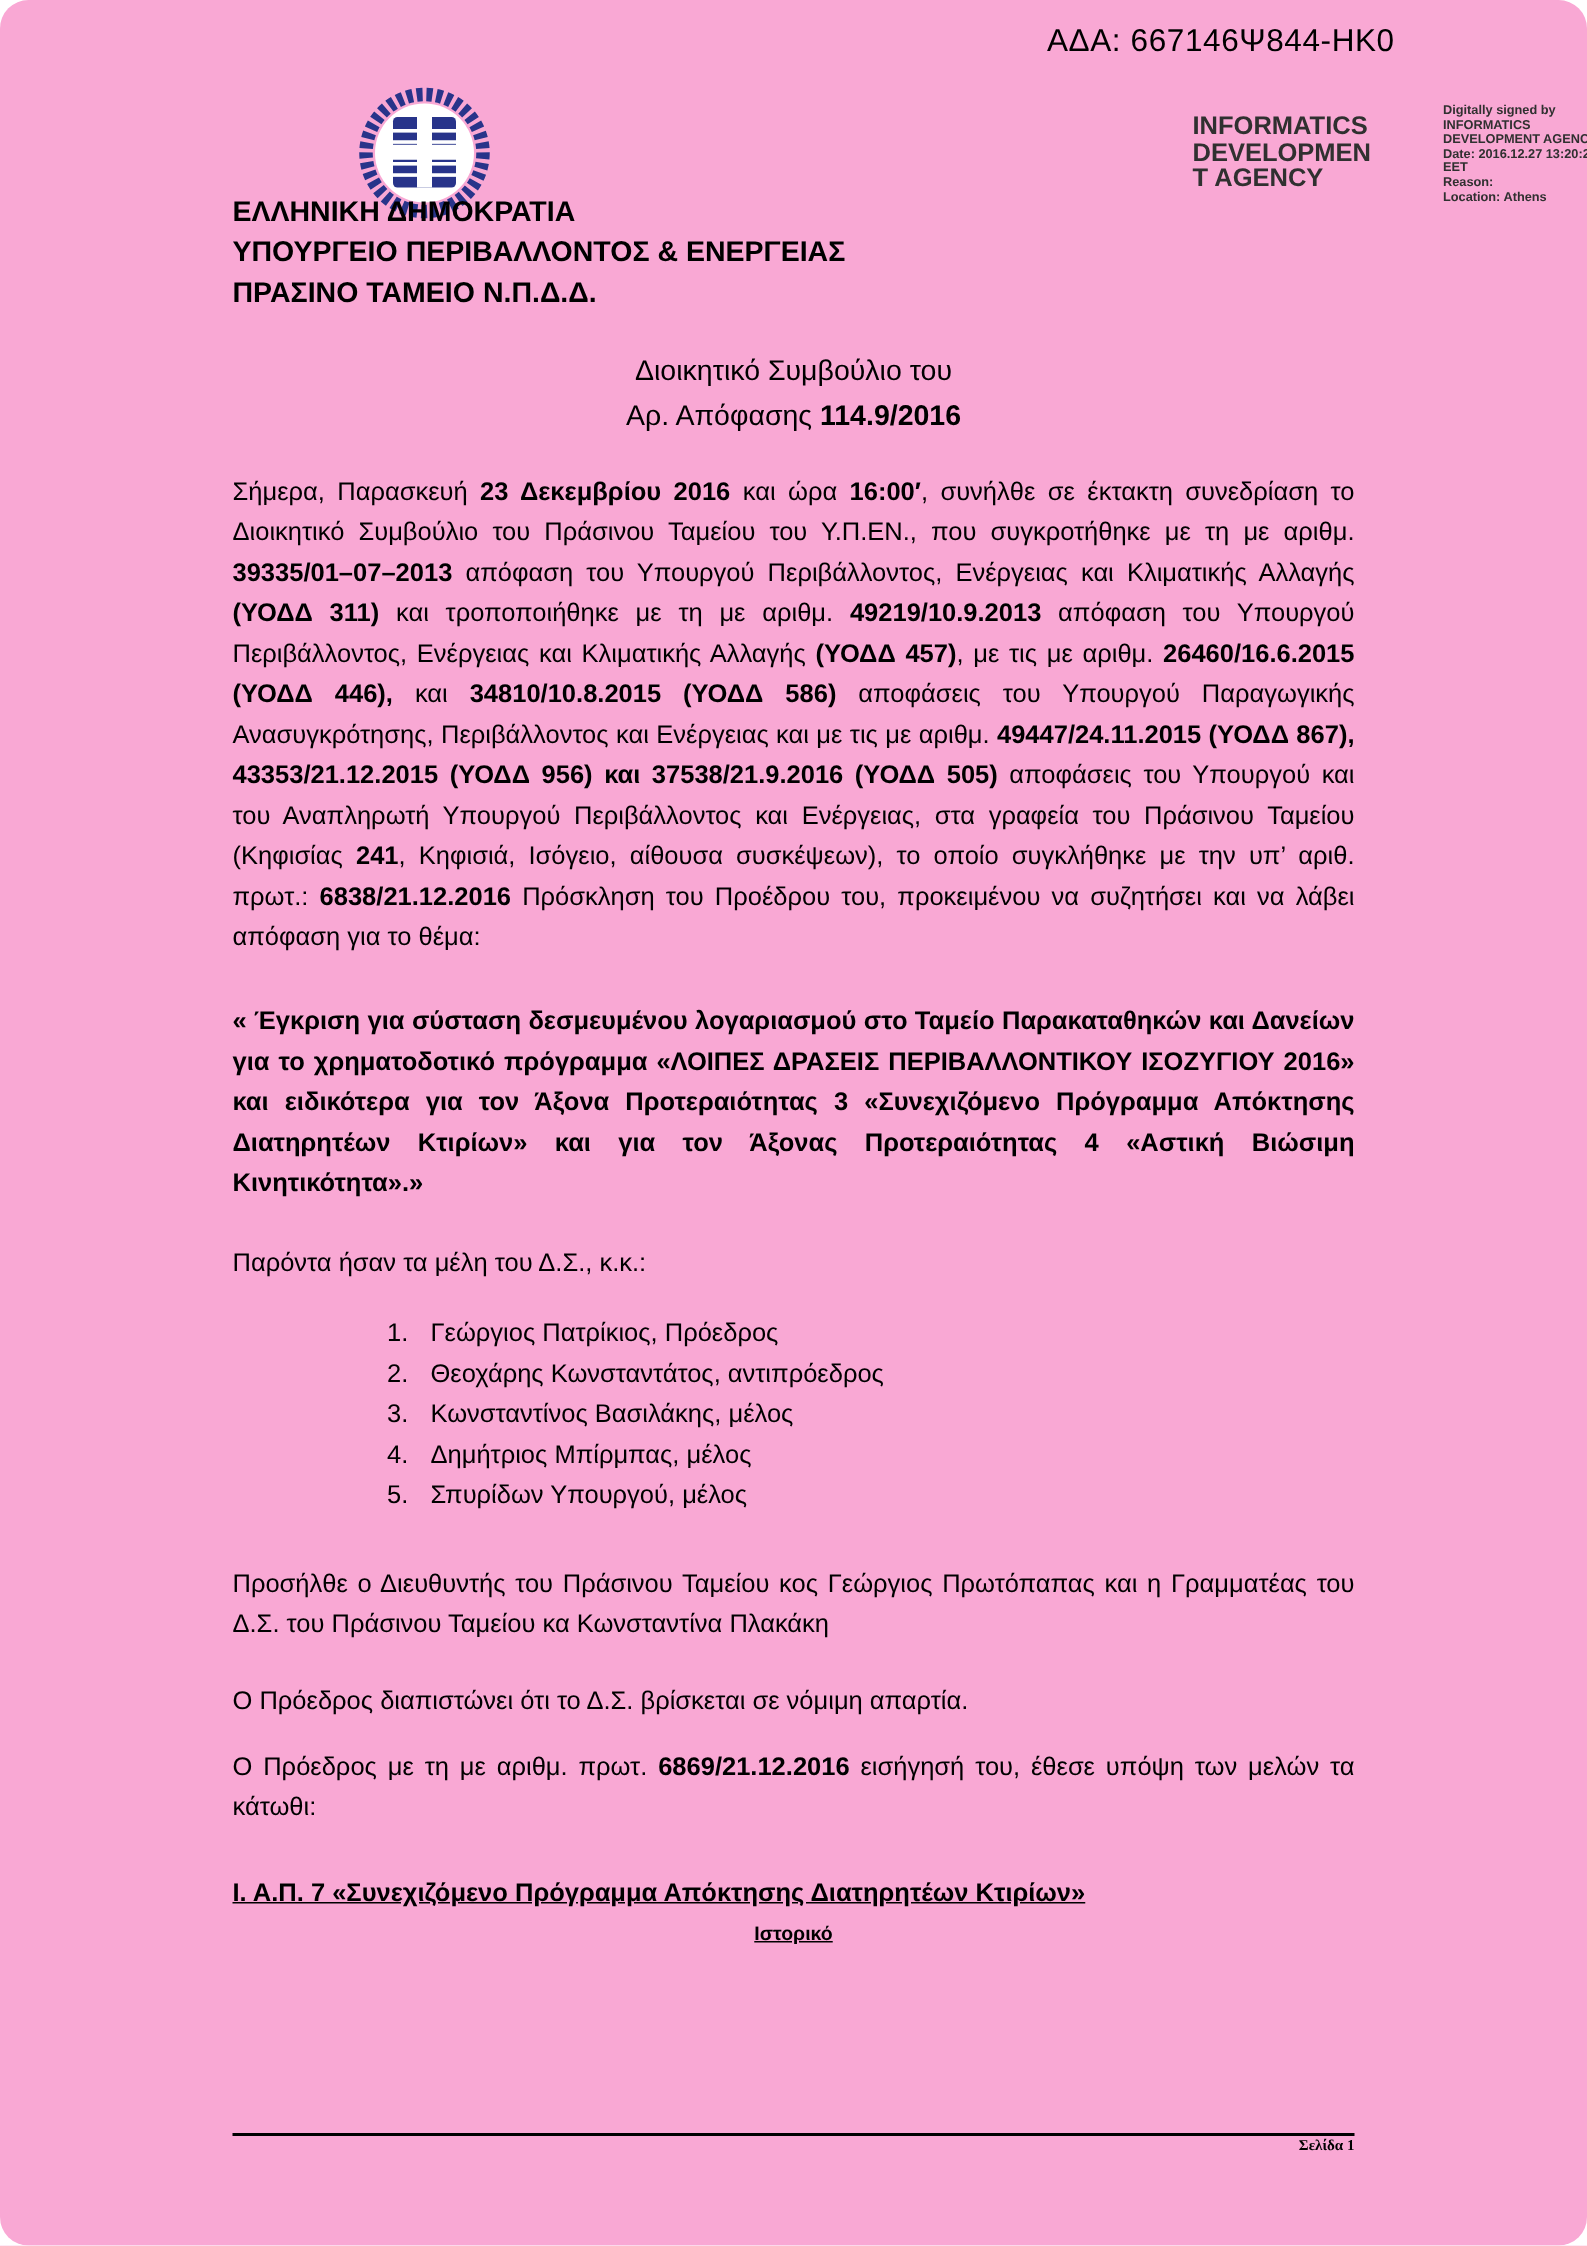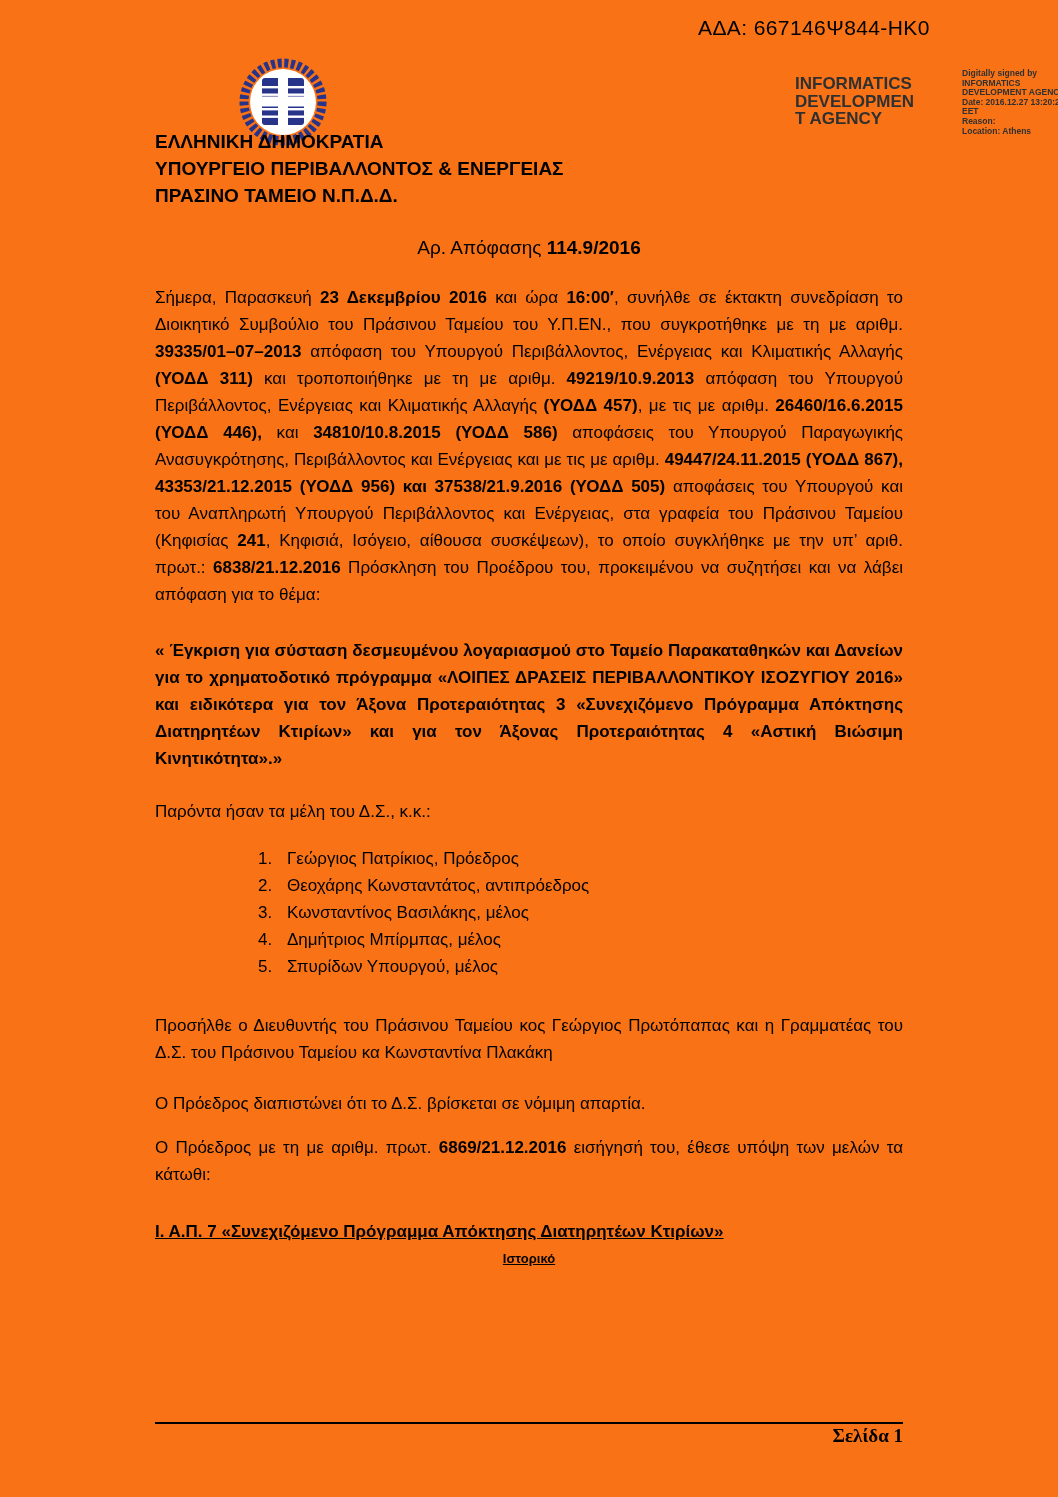--- a/index.html
+++ b/index.html
@@ -1,17 +1,17 @@
 <!DOCTYPE html>
 <html><head>
 <meta charset="utf-8">
 <style>
   html,body{margin:0;padding:0;background:#ffffff;}
-  .page{position:relative;width:1058px;height:1497px;background:#f97316;overflow:hidden;
-        font-family:"Liberation Sans",sans-serif;color:#000;}
+  .page{position:relative;width:1058px;height:1497px;background:#f9a8d4;overflow:hidden;
+        font-family:"Liberation Sans",sans-serif;color:#000;border-radius:19px;}
   .ada{position:absolute;left:698px;top:16px;font-size:21px;letter-spacing:.4px;white-space:nowrap;}
   .sig-agency{position:absolute;left:795px;top:75px;width:120px;font-weight:bold;font-size:17px;
         line-height:17.5px;color:#303030;white-space:pre-line;}
   .sig-details{position:absolute;left:962px;top:69px;width:120px;font-weight:bold;font-size:8.5px;
         line-height:9.6px;color:#303030;white-space:pre-line;}
   .emblem{position:absolute;left:238px;top:57px;width:90px;height:90px;}
   .content{position:absolute;left:155px;top:0;width:748px;}
   .header-lines{margin-top:128px;font-weight:bold;font-size:19px;line-height:27px;}
   .title-block{margin-top:24px;text-align:center;font-size:19px;line-height:30px;}
   .p{font-size:17px;line-height:27px;text-align:justify;}
@@ -22,21 +22,21 @@
   .members{margin-top:20px;}
   .member-row{display:flex;padding-left:103px;font-size:17px;line-height:27px;}
   .member-num{width:29px;flex:none;}
   .prosilthe{margin-top:32px;}
   .apartia{margin-top:24px;font-size:17px;line-height:27px;}
   .eisigisi{margin-top:17px;}
   .section-heading{margin-top:30px;font-size:17px;line-height:27px;font-weight:bold;text-decoration:underline;}
   .subheading{font-size:13px;line-height:27px;font-weight:bold;text-decoration:underline;text-align:center;}
   .footer-rule{position:absolute;left:155px;top:1422px;width:748px;border-top:2px solid #000;}
   .footer-label{position:absolute;left:155px;top:1425px;width:748px;text-align:right;
-        font-family:"Liberation Serif",serif;font-weight:bold;font-size:19px;}
+        font-family:"Liberation Serif",serif;font-weight:bold;font-size:10px;}
 </style>
 </head>
 <body>
 
 <div class="page">
 
   <div class="ada">ΑΔΑ: 667146Ψ844-ΗΚ0</div>
 
   <div class="sig-agency">INFORMATICS
 DEVELOPMEN
@@ -67,20 +67,21 @@
 
   <div class="content">
 
     <div class="header-lines">
       <div>ΕΛΛΗΝΙΚΗ ΔΗΜΟΚΡΑΤΙΑ</div>
       <div>ΥΠΟΥΡΓΕΙΟ ΠΕΡΙΒΑΛΛΟΝΤΟΣ &amp; ΕΝΕΡΓΕΙΑΣ</div>
       <div>ΠΡΑΣΙΝΟ ΤΑΜΕΙΟ Ν.Π.Δ.Δ.</div>
     </div>
 
     <div class="title-block">
+      <div>Διοικητικό Συμβούλιο του</div>
       <div><span>Αρ. Απόφασης </span><span class="b">114.9/2016</span></div>
     </div>
 
     <div class="p p1"><span>Σήμερα, Παρασκευή </span><span class="b">23 Δεκεμβρίου 2016</span><span> και ώρα </span><span class="b">16:00′</span><span>, συνήλθε σε έκτακτη συνεδρίαση το Διοικητικό Συμβούλιο του Πράσινου Ταμείου του Υ.Π.ΕΝ., που συγκροτήθηκε με τη με αριθμ. </span><span class="b">39335/01–07–2013</span><span> απόφαση του Υπουργού Περιβάλλοντος, Ενέργειας και Κλιματικής Αλλαγής </span><span class="b">(ΥΟΔΔ 311)</span><span> και τροποποιήθηκε με τη με αριθμ. </span><span class="b">49219/10.9.2013</span><span> απόφαση του Υπουργού Περιβάλλοντος, Ενέργειας και Κλιματικής Αλλαγής </span><span class="b">(ΥΟΔΔ 457)</span><span>, με τις με αριθμ. </span><span class="b">26460/16.6.2015  (ΥΟΔΔ 446),</span><span> και </span><span class="b">34810/10.8.2015 (ΥΟΔΔ 586)</span><span>  αποφάσεις του Υπουργού Παραγωγικής Ανασυγκρότησης, Περιβάλλοντος και Ενέργειας και με τις με αριθμ. </span><span class="b">49447/24.11.2015 (ΥΟΔΔ 867), 43353/21.12.2015 (ΥΟΔΔ 956) και 37538/21.9.2016 (ΥΟΔΔ 505)</span><span> αποφάσεις του  Υπουργού και του Αναπληρωτή Υπουργού Περιβάλλοντος και Ενέργειας, στα γραφεία του Πράσινου Ταμείου (Κηφισίας </span><span class="b">241</span><span>, Κηφισιά, Ισόγειο, αίθουσα συσκέψεων), το οποίο συγκλήθηκε με την υπ’ αριθ. πρωτ.: </span><span class="b">6838/21.12.2016</span><span>  Πρόσκληση του Προέδρου του, προκειμένου να συζητήσει και να λάβει απόφαση για το θέμα:</span></div>
 
     <div class="p theme"><span class="b">« Έγκριση για σύσταση δεσμευμένου λογαριασμού στο Ταμείο Παρακαταθηκών και Δανείων για το χρηματοδοτικό πρόγραμμα «ΛΟΙΠΕΣ ΔΡΑΣΕΙΣ ΠΕΡΙΒΑΛΛΟΝΤΙΚΟΥ ΙΣΟΖΥΓΙΟΥ 2016» και ειδικότερα για τον Άξονα Προτεραιότητας 3 «Συνεχιζόμενο Πρόγραμμα Απόκτησης Διατηρητέων Κτιρίων» και για τον Άξονας Προτεραιότητας 4 «Αστική Βιώσιμη Κινητικότητα».»</span></div>
 
     <div class="intro">Παρόντα ήσαν τα μέλη του Δ.Σ., κ.κ.:</div>
 
     <div class="members">

